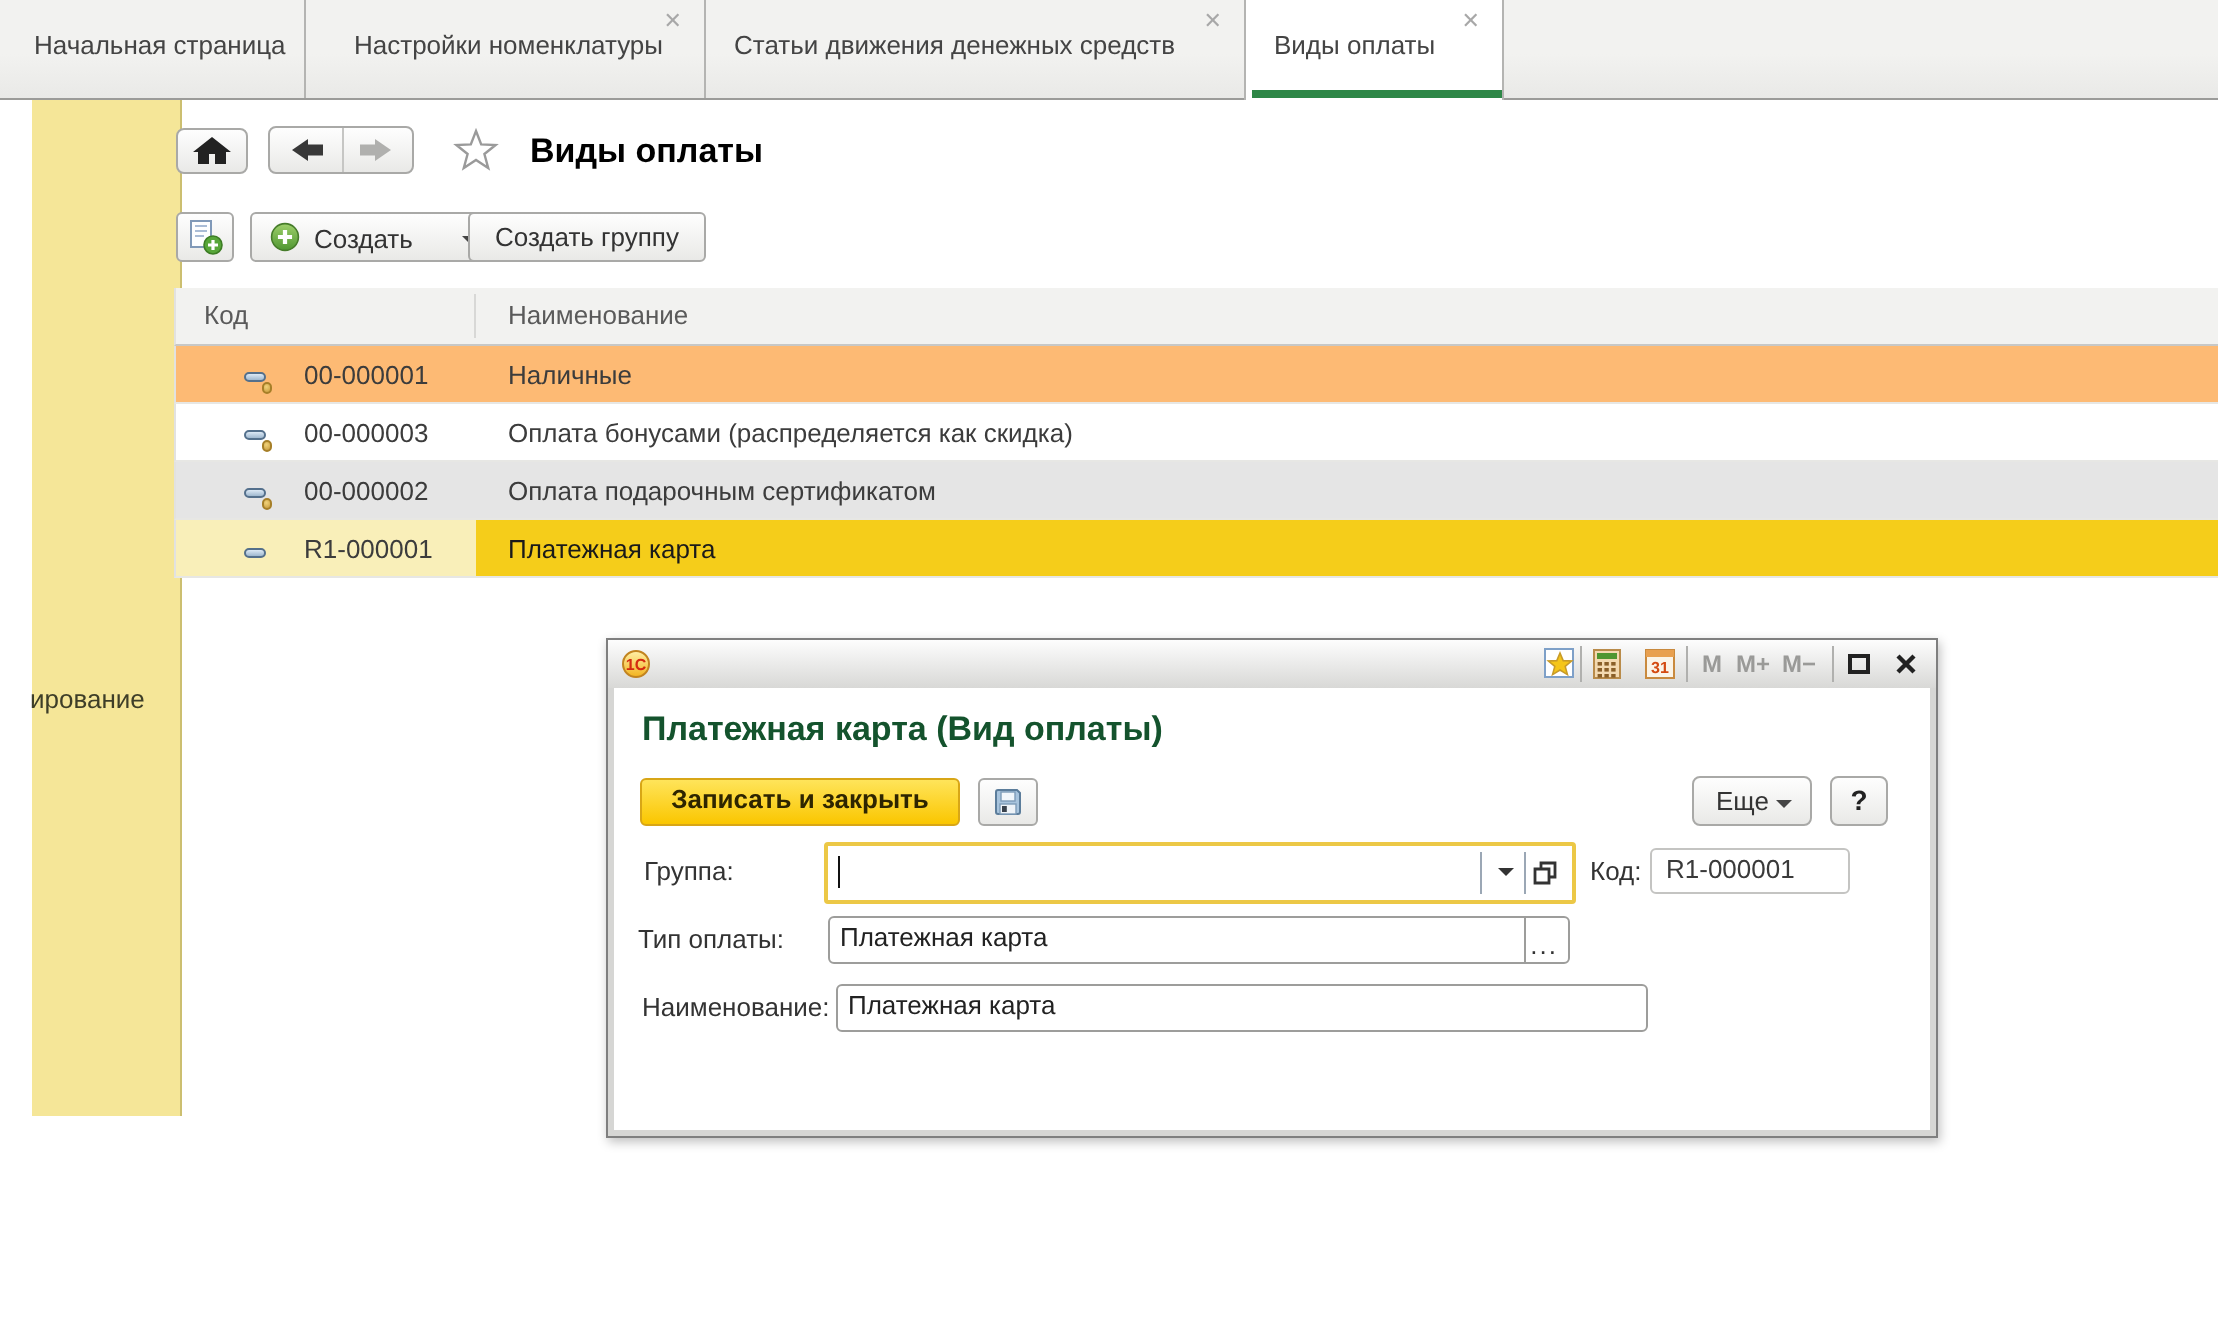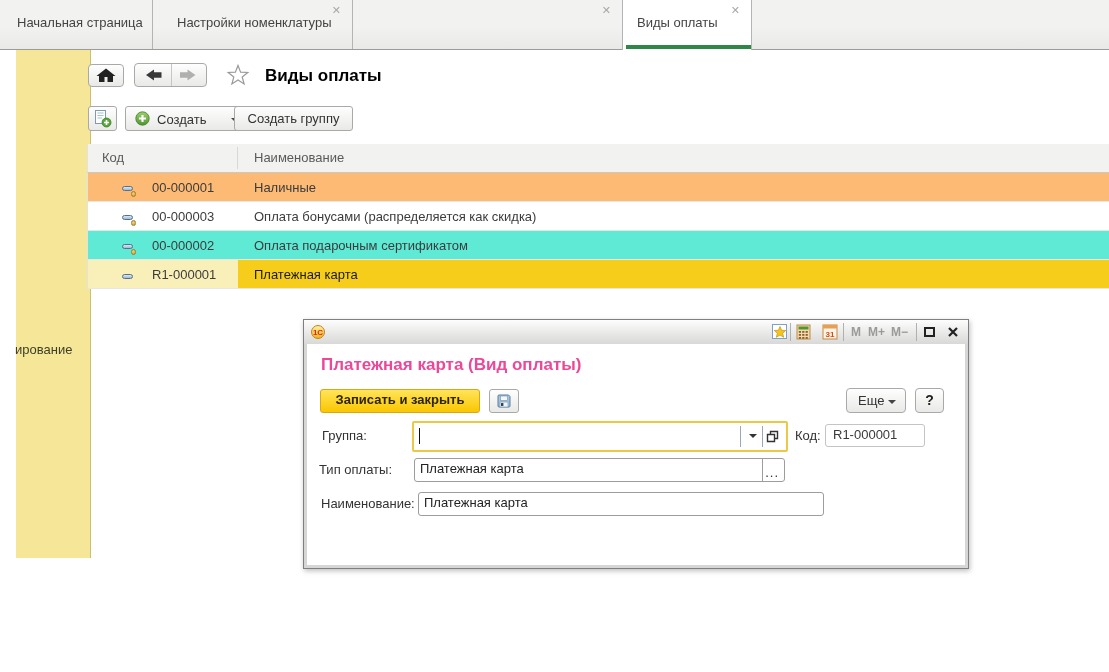--- a/index.html
+++ b/index.html
@@ -43,21 +43,21 @@
 #row4 { background:#f9efb9; }
 #row4 .namecell { position:absolute; left:150px; top:0; right:0; height:28px; background:#f5cd1a; }
 #row4 .name { color:#1a1a1a; }
 #row4 .pill { top:14px; }
 
 
 #dlg { left:303px; top:319px; width:666px; height:250px; background:#d6d6d4; border:1px solid #7f7f7f; box-shadow:1px 2px 5px rgba(0,0,0,0.25); }
 #dlgtitle { position:absolute; left:0px; top:0px; width:664px; height:24px; background:linear-gradient(to bottom,#fdfdfd,#d8d8d6); }
 #dlgbody { position:absolute; left:3px; top:24px; width:658px; height:221px; background:#fff; }
 #dlgtext { position:absolute; left:33px; top:6px; font-size:11px; color:#111; }
-#dlghead { position:absolute; left:14px; top:11px; font-size:17px; font-weight:bold; color:#ec4899; }
+#dlghead { position:absolute; left:14px; top:11px; font-size:17px; font-weight:bold; color:#14532d; }
 .flabel { position:absolute; font-size:13px; color:#333; }
 .finput { position:absolute; background:#fff; border:1px solid #9d9d9b; border-radius:3px; font-size:13px; color:#222; }
 .ftext { position:absolute; left:5px; top:2px; font-size:13px; color:#222; white-space:nowrap; }
 
 #ybtn { position:absolute; left:13px; top:45px; width:160px; height:24px; background:linear-gradient(to bottom,#ffe45a,#fac600); border:1px solid #d8a616; border-radius:3px; text-align:center; font-size:13px; font-weight:bold; color:#2e2500; line-height:20px; }
 </style>
 </head>
 <body>
 <div id="app">
 
@@ -65,20 +65,21 @@
   <div class="tab" id="tab1" style="left:0;width:152px;">
       <div class="lbl" style="left:17px;">Начальная страница</div>
     </div>
   <div class="tabsep" style="left:152px;"></div>
   <div class="tab" id="tab2" style="left:153px;width:199px;">
       <div class="lbl" style="left:24px;">Настройки номенклатуры</div>
       <div class="tabx" style="right:11px;">✕</div>
     </div>
   <div class="tabsep" style="left:352px;"></div>
   <div class="tab" id="tab3" style="left:353px;width:269px;">
+      <div class="lbl" style="left:14px;">Статьи движения денежных средств</div>
       <div class="tabx" style="right:11px;">✕</div>
     </div>
   <div class="tab" id="tab4" style="left:622px;width:130px;">
       <div class="lbl" style="left:14px;">Виды оплаты</div>
       <div class="tabx" style="right:11px;">✕</div>
       <div id="greenbar"></div>
     </div>
 
   <div class="abs" id="sidebar">
       <div id="sidetext">ирование</div>
@@ -139,21 +140,21 @@
       <div class="coin"></div>
     <div class="code">00-000001</div>
       <div class="name">Наличные</div>
   </div>
   <div class="trow" style="top:202px;background:#fff;">
     <div class="pill"></div>
       <div class="coin"></div>
     <div class="code">00-000003</div>
       <div class="name">Оплата бонусами (распределяется как скидка)</div>
   </div>
-  <div class="trow" style="top:231px;background:#5eead4;">
+  <div class="trow" style="top:231px;background:#e5e5e5;">
     <div class="pill"></div>
       <div class="coin"></div>
     <div class="code">00-000002</div>
       <div class="name">Оплата подарочным сертификатом</div>
   </div>
   <div class="trow" id="row4" style="top:260px;">
     <div class="namecell"></div>
     <div class="pill"></div>
     <div class="code">R1-000001</div>
       <div class="name">Платежная карта</div>

